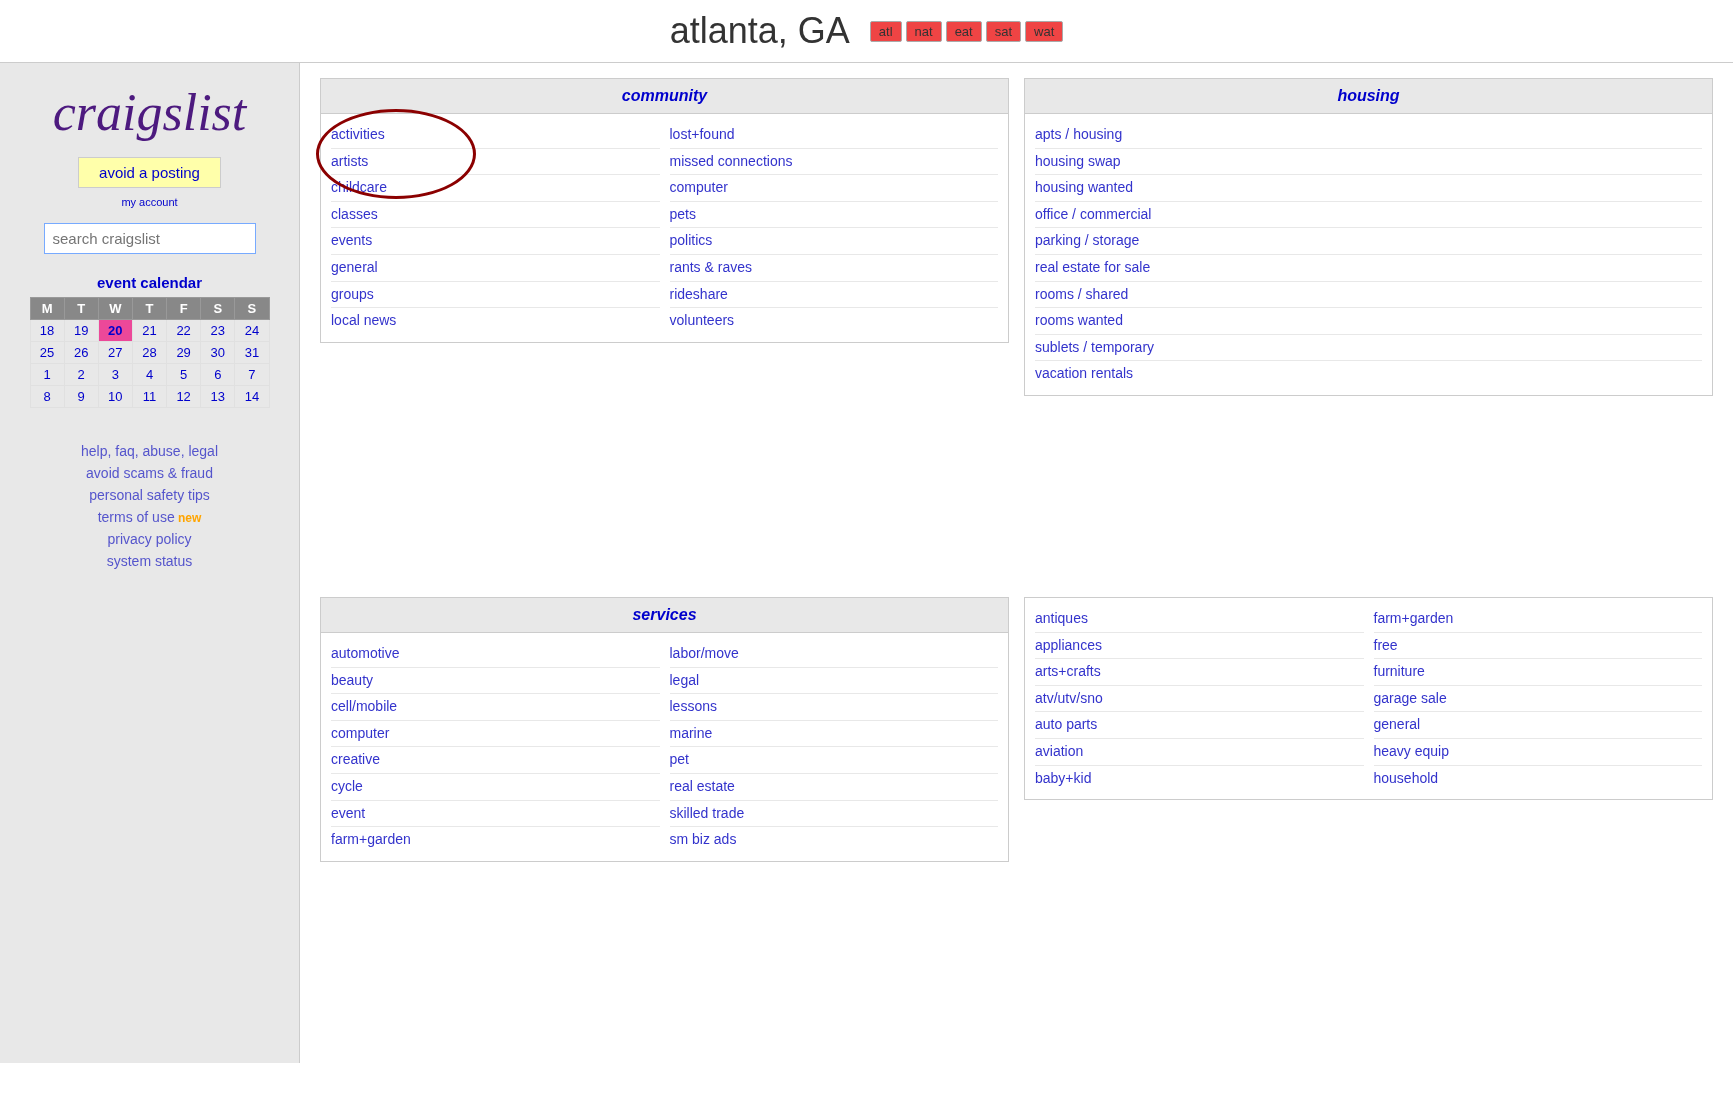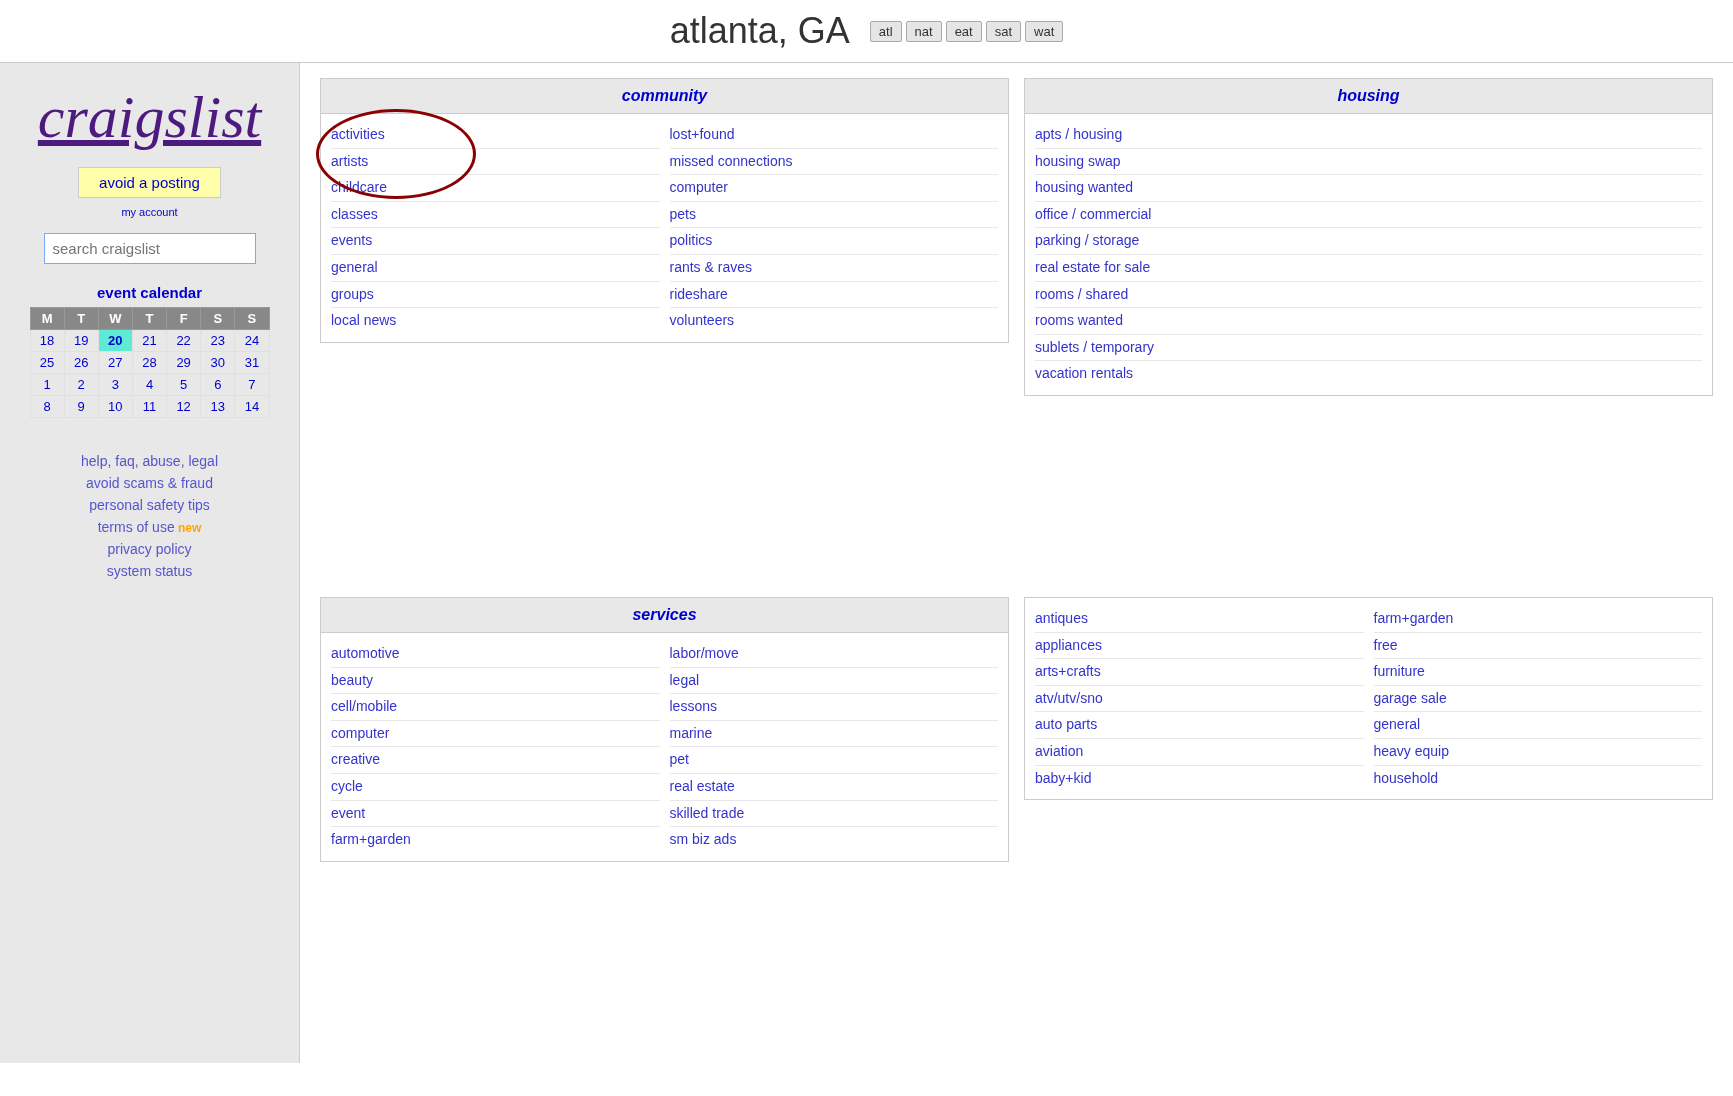--- a/index.html
+++ b/index.html
@@ -27,21 +27,21 @@
     }
     .city-tabs {
       display: flex;
       gap: 4px;
     }
     .city-tab {
       border: 1px solid #aaa;
       padding: 2px 8px;
       font-size: 13px;
       color: #333;
-      background: #e5e5e5;
+      background: #ef4444;
       cursor: pointer;
       border-radius: 2px;
     }
 
     
     #main-layout {
       display: flex;
       min-height: 1000px;
     }
 
@@ -50,26 +50,25 @@
       width: 300px;
       min-width: 300px;
       background: #e8e8e8;
       padding: 20px 15px;
       border-right: 1px solid #ccc;
       display: flex;
       flex-direction: column;
       align-items: center;
     }
     #logo {
-      font-size: 60px;
+      font-size: 52px;
       color: #4d1a7f;
       font-family: Georgia, serif;
       font-style: italic;
       margin-bottom: 15px;
-      text-decoration: underline;
     }
     #create-posting-btn {
       background: #ffffaa;
       border: 1px solid #ccc;
       padding: 6px 20px;
       font-size: 15px;
       color: #00c;
       cursor: pointer;
       margin-bottom: 8px;
       text-decoration: none;
@@ -117,21 +116,21 @@
     }
     #calendar td {
       text-align: center;
       padding: 3px 2px;
       font-size: 13px;
       color: #00c;
       border: 1px solid #e0e0e0;
       cursor: pointer;
     }
     #calendar td.today {
-      background: #5eead4;
+      background: #ec4899;
       font-weight: bold;
       color: #00c;
     }
     #calendar td:empty { color: transparent; }
 
     
     #sidebar-links {
       display: flex;
       flex-direction: column;
       align-items: center;

